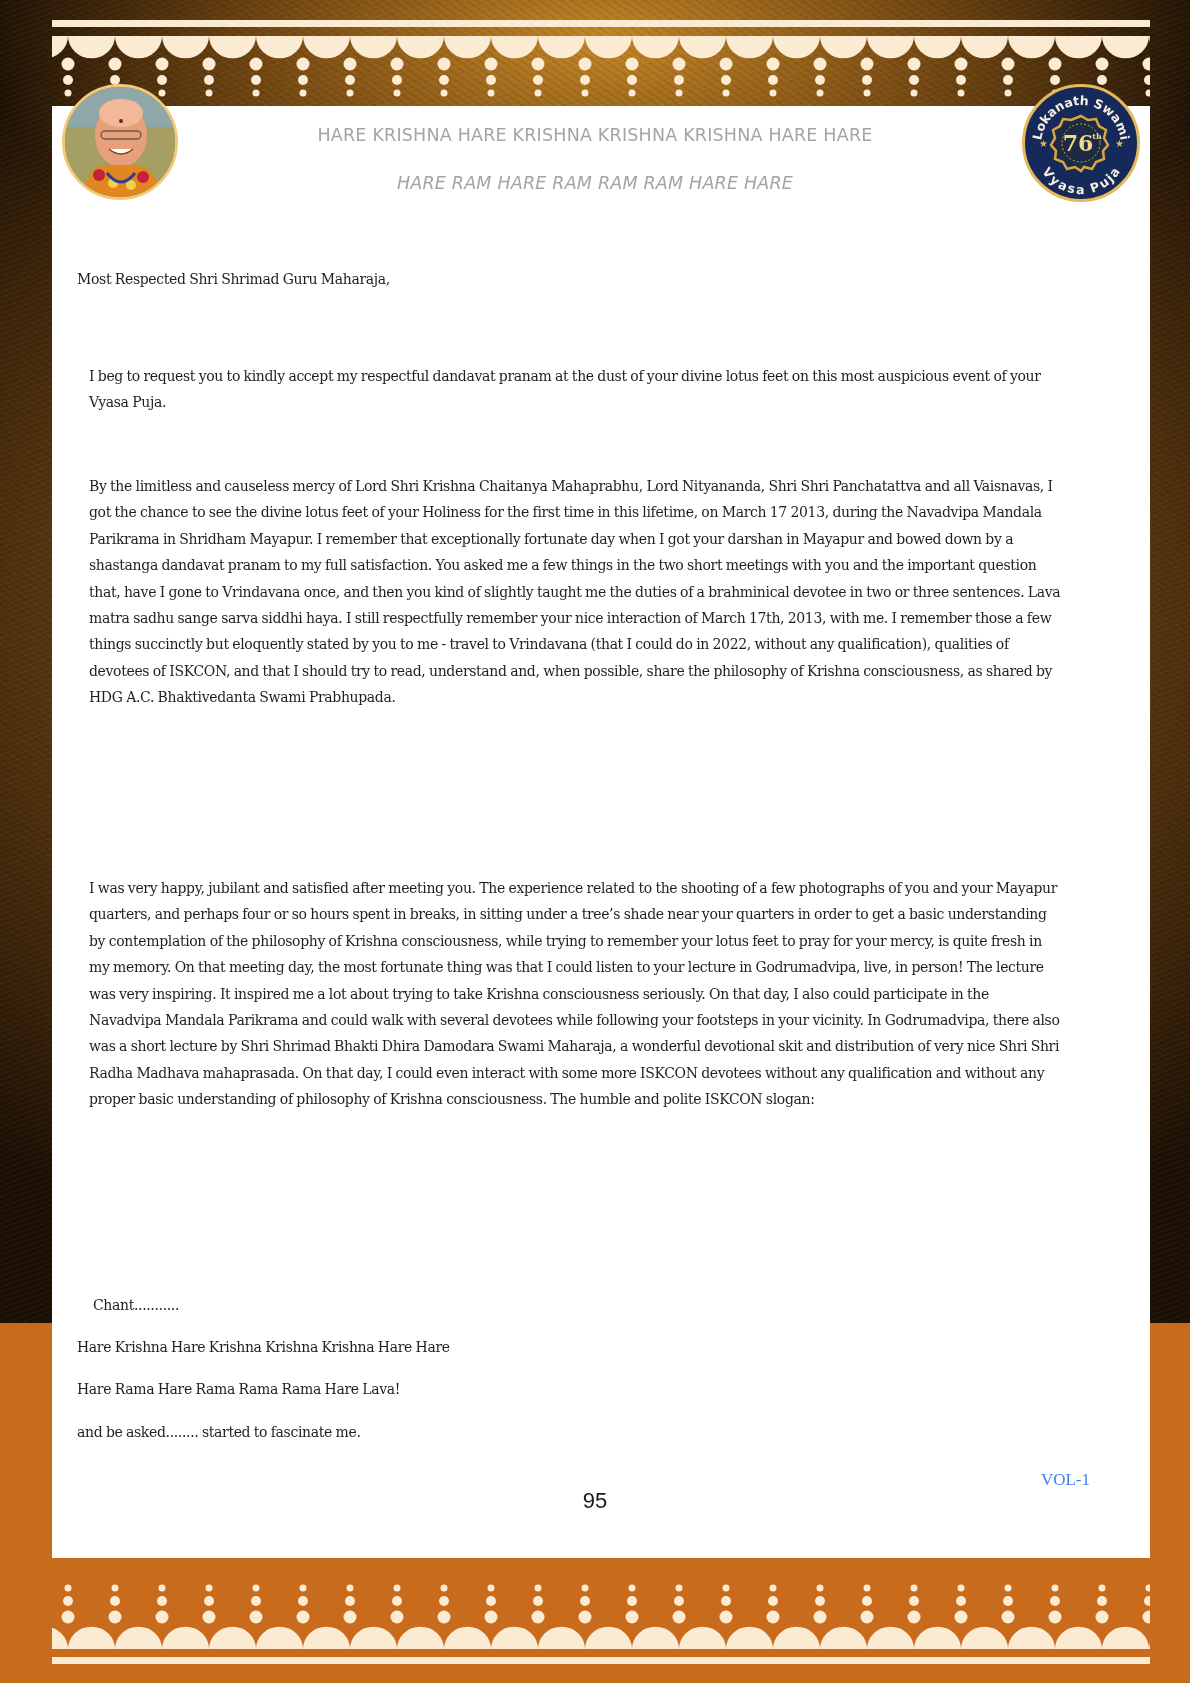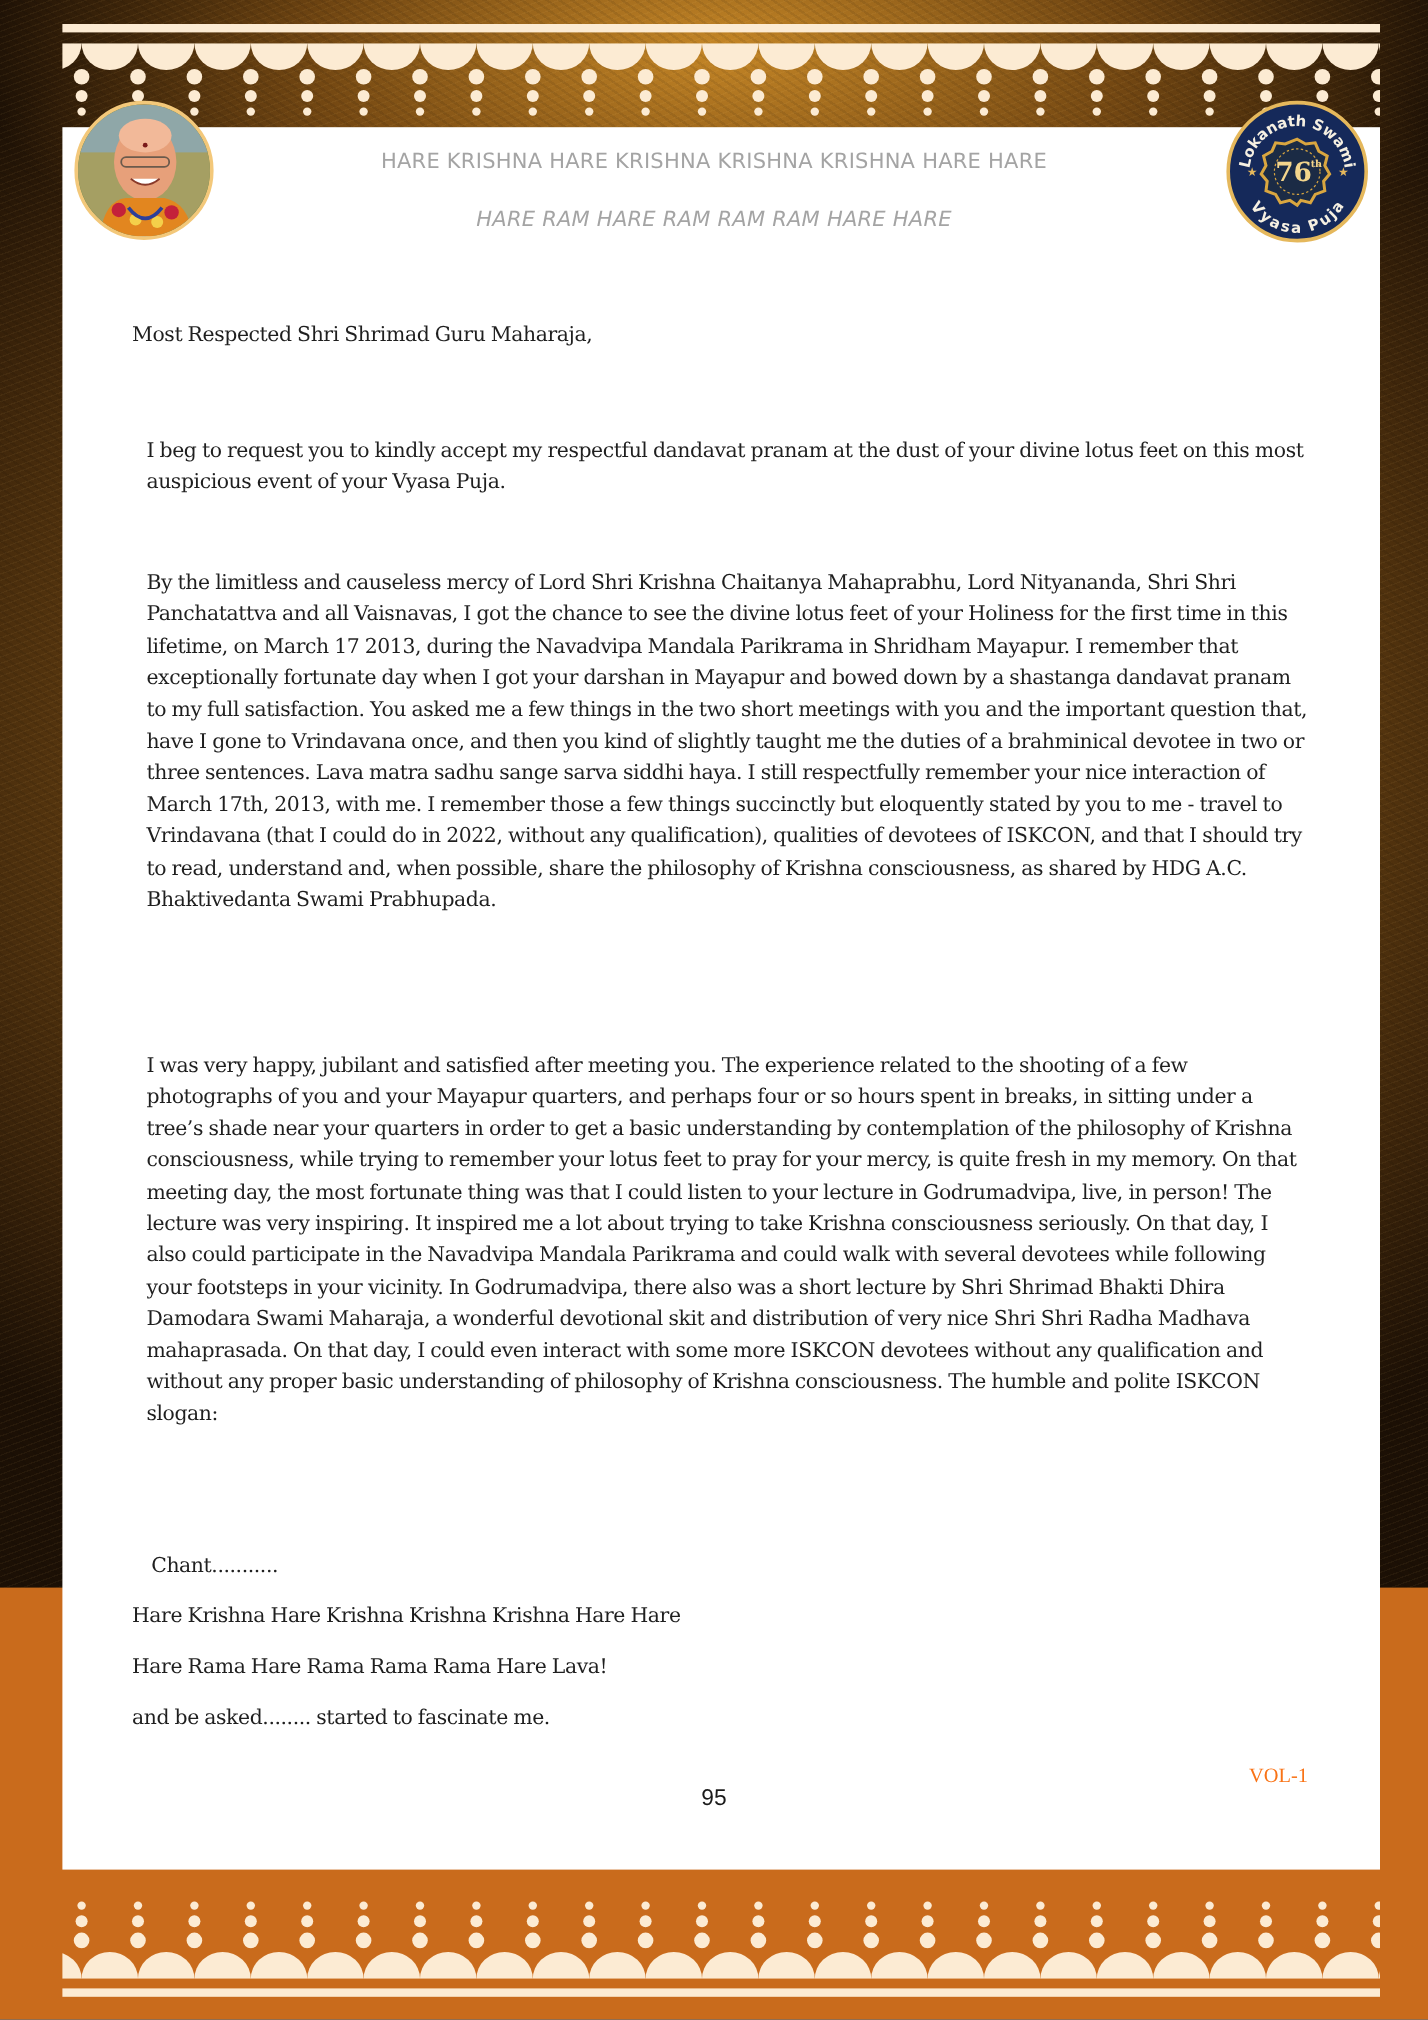--- a/index.html
+++ b/index.html
@@ -42,32 +42,32 @@
   .portrait {
     position:absolute; left:62px; top:84px; width:116px; height:116px; border-radius:50%;
     border:3px solid #f3c87a; box-sizing:border-box; overflow:hidden;
     background:radial-gradient(circle at 50% 45%, #f0b89a 0 26%, #d8a46e 27% 34%, #b7a35a 35% 60%, #7b8a4f 61% 100%);
   }
   .badge {
     position:absolute; left:1022px; top:84px; width:118px; height:118px; border-radius:50%;
     background:#15295a; border:3px solid #e5b85c; box-sizing:border-box;
   }
   .text {
-    position:absolute; left:110px; width:996px;
-    font-family:"DejaVu Serif", serif; font-size:17px; line-height:26.4px; color:#1f1f1f;
+    position:absolute; left:77px; width:996px;
+    font-family:"DejaVu Serif", serif; font-size:14px; line-height:26.4px; color:#1f1f1f;
     letter-spacing:-0.35px; word-spacing:-0.5px;
   }
   .text p { margin:12px; }
   .vol {
     position:absolute; left:1000px; width:90px; text-align:right; top:1470px;
-    font-family:"Liberation Serif", serif; font-size:17px; color:#f97316;
+    font-family:"Liberation Serif", serif; font-size:17px; color:#3b82f6;
   }
   .pageno {
     position:absolute; left:545px; width:100px; text-align:center; top:1488px;
-    font-family:"Liberation Sans", sans-serif; font-size:19px; color:#1a1a1a;
+    font-family:"Liberation Sans", sans-serif; font-size:22px; color:#1a1a1a;
   }
 </style>
 </head>
 <body>
 
 <div class="bg-top"></div>
 <div class="bg-bottom"></div>
 
 <div class="border-bar" style="top:20px;"></div>
 <svg class="scallop-row" style="top:36px;" width="1098" height="24" id="top-scallops">

